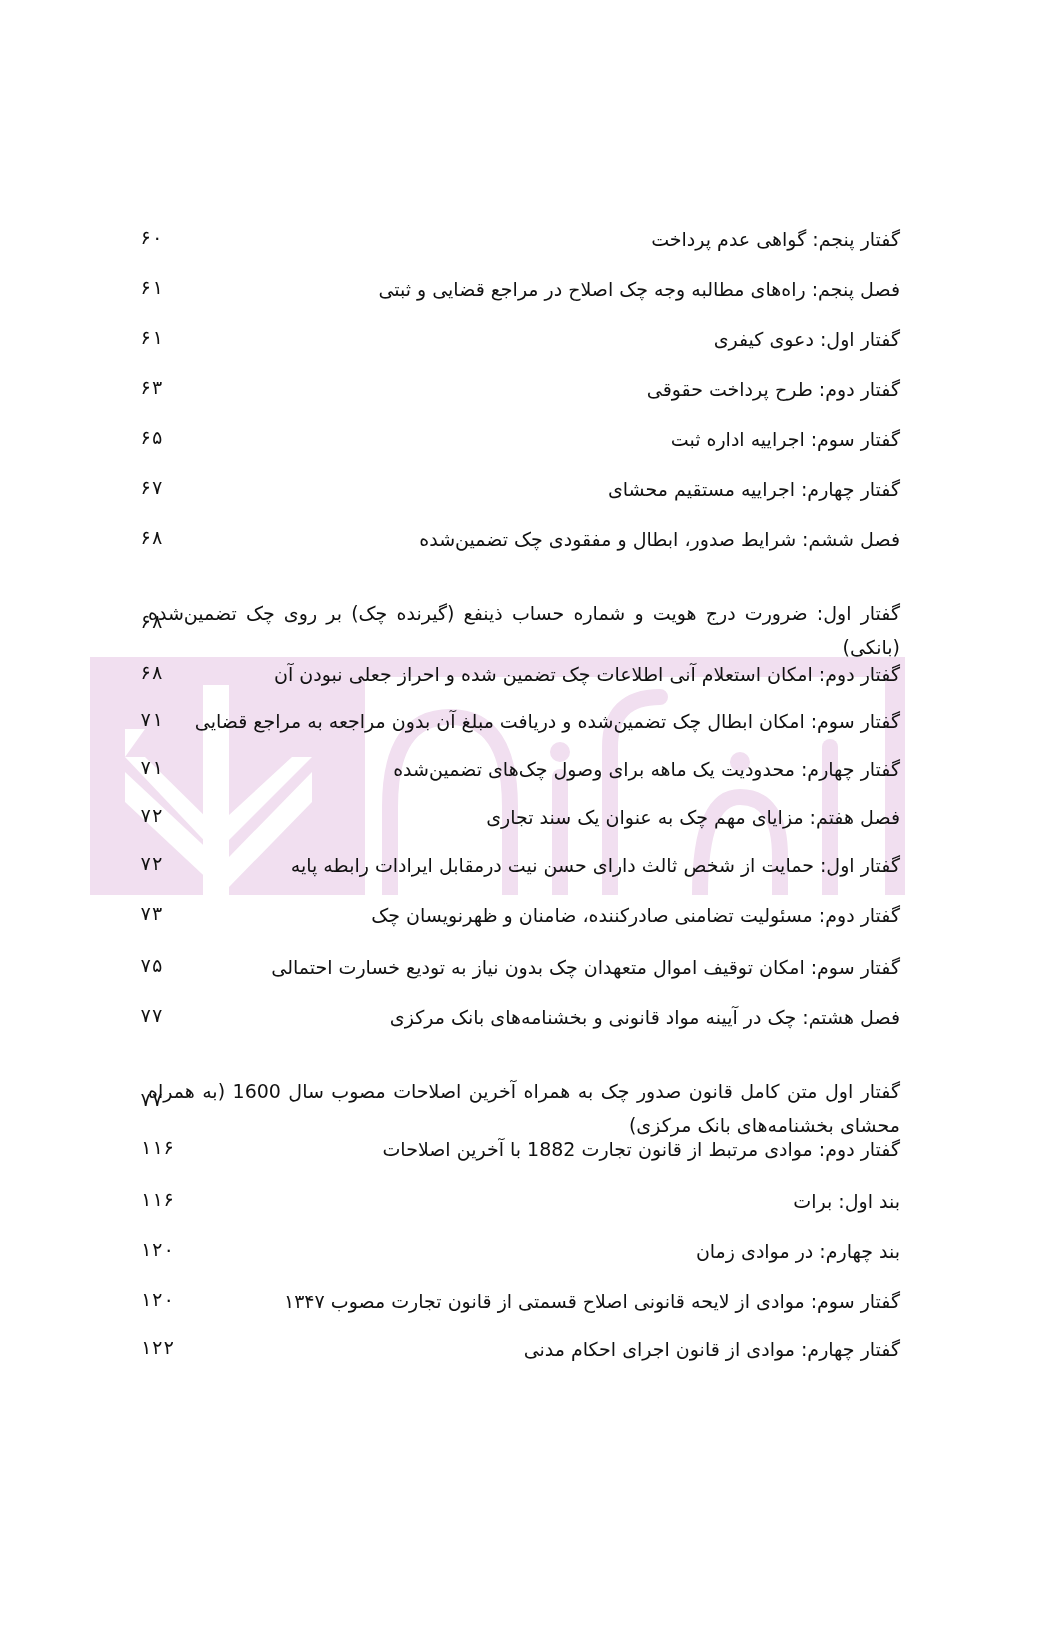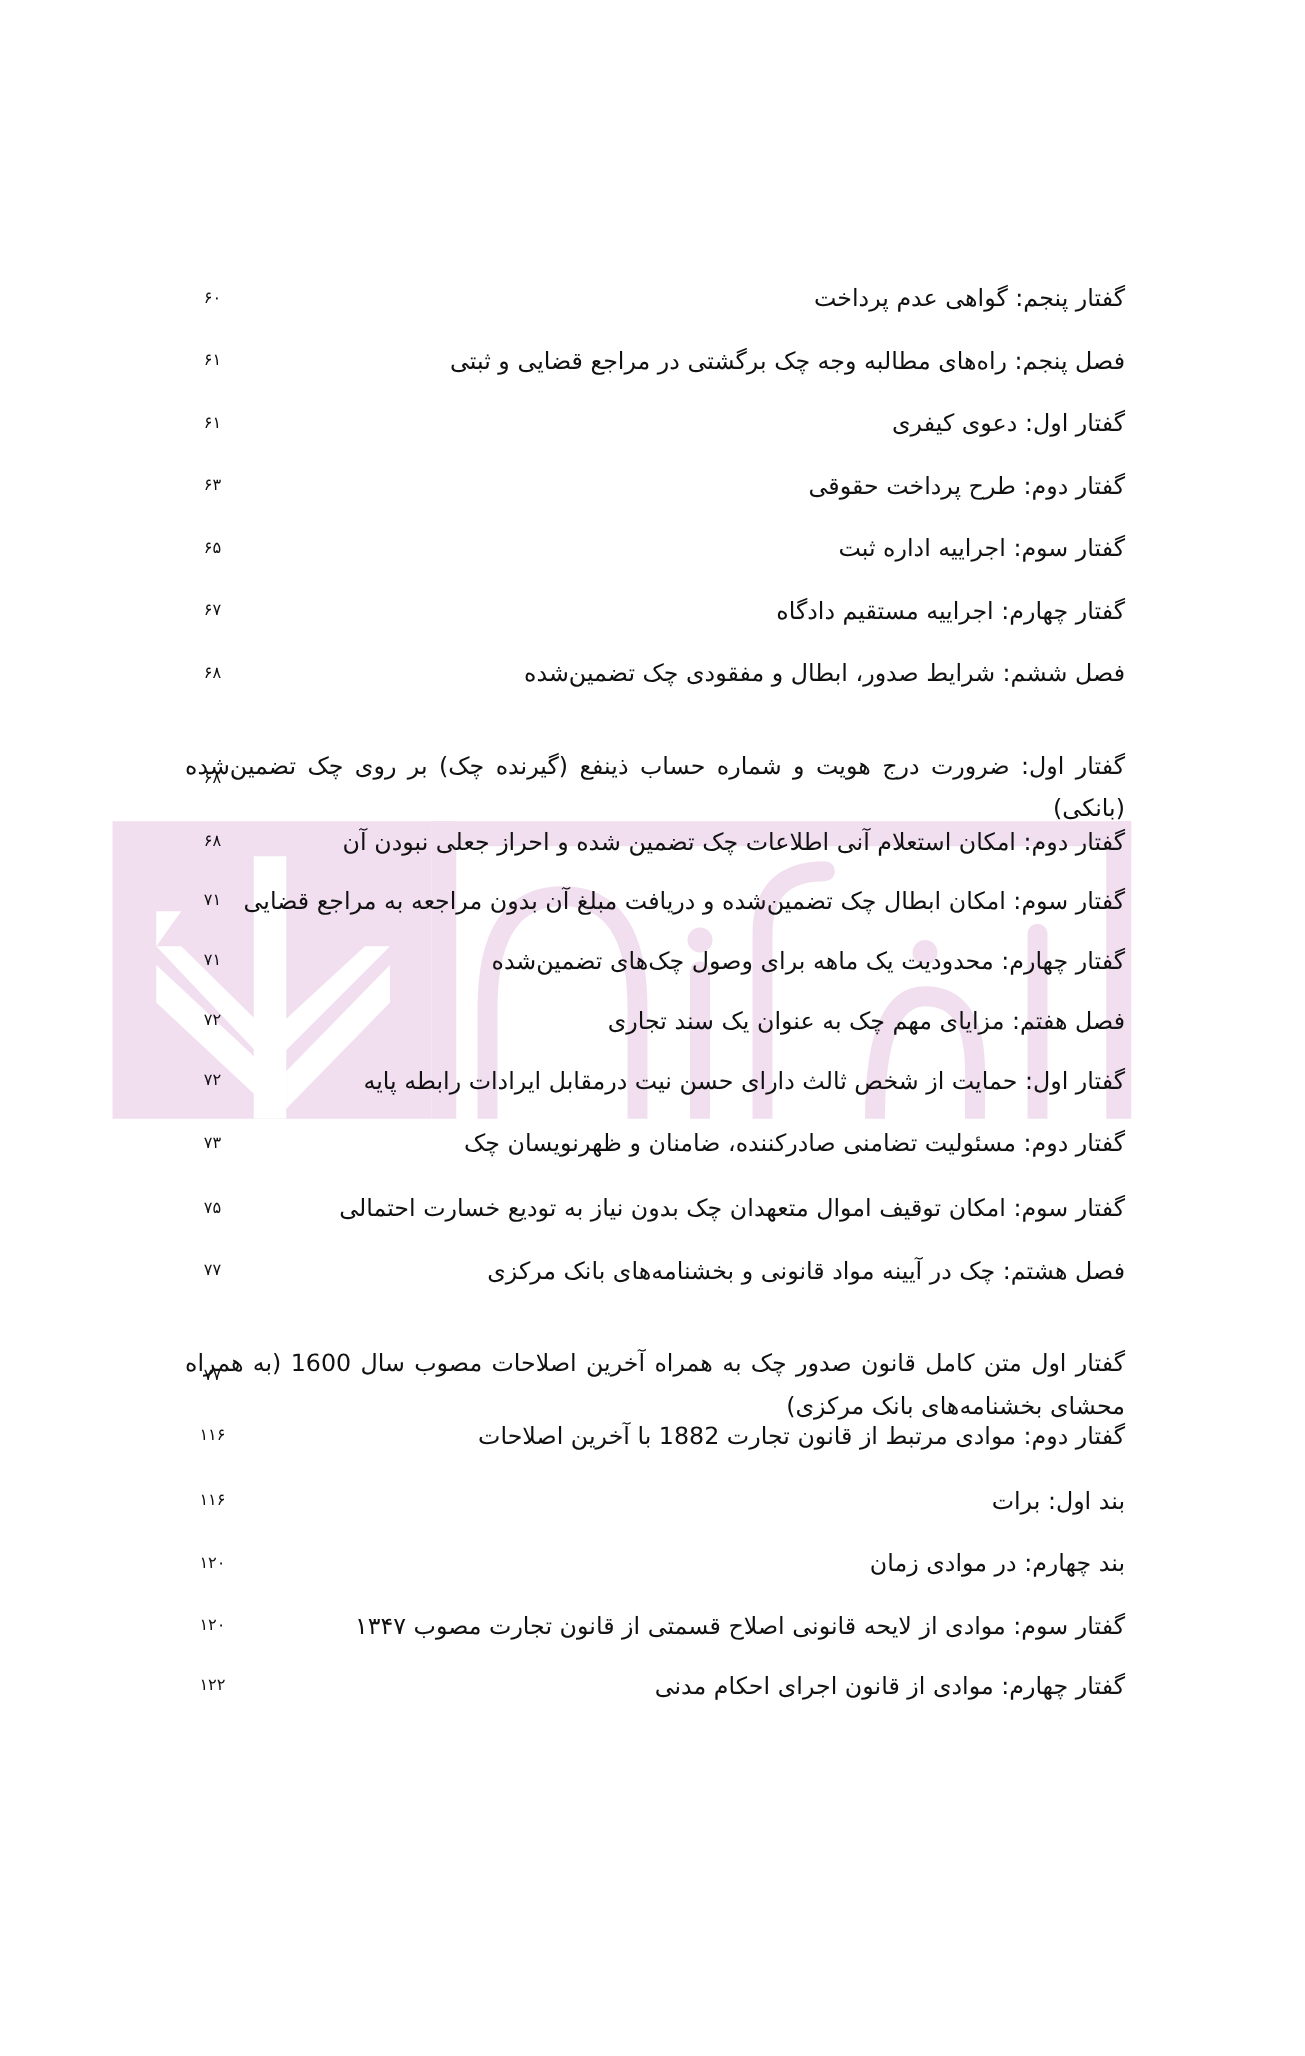--- a/index.html
+++ b/index.html
@@ -79,24 +79,25 @@
       text-align: justify;
       text-align-last: right;
       width: 752px;
       line-height: 34px;
       margin-top: 24px;
     }
     .toc-page {
       position: absolute;
       left: 0;
       width: 60px;
-      text-align: center;
+      text-align: left;
       direction: ltr;
-      font-size: 13px;
+      font-size: 19px;
       line-height: 34px;
+      font-family: Liberation Mono, monospace;
     }
   </style>
 </head>
 <body>
 
 <div class="page">
 
   <div class="watermark">
     <div class="wm-left"></div>
     <div class="wm-right"></div>
@@ -124,37 +125,37 @@
       </g>
     </svg>
   </div>
 
   <div class="toc">
     <div class="toc-row" style="top:0px;">
       <div class="toc-title">گفتار پنجم: گواهی عدم پرداخت</div>
       <div class="toc-page">۶۰</div>
     </div>
     <div class="toc-row" style="top:50px;">
-      <div class="toc-title">فصل پنجم: راه‌های مطالبه وجه چک برگشتی در مراجع قضایی و ثبتی</div>
+      <div class="toc-title">فصل پنجم: راه‌های مطالبه وجه چک اصلاح در مراجع قضایی و ثبتی</div>
       <div class="toc-page">۶۱</div>
     </div>
     <div class="toc-row" style="top:100px;">
       <div class="toc-title">گفتار اول: دعوی کیفری</div>
       <div class="toc-page">۶۱</div>
     </div>
     <div class="toc-row" style="top:150px;">
       <div class="toc-title">گفتار دوم: طرح پرداخت حقوقی</div>
       <div class="toc-page">۶۳</div>
     </div>
     <div class="toc-row" style="top:200px;">
       <div class="toc-title">گفتار سوم: اجراییه اداره ثبت</div>
       <div class="toc-page">۶۵</div>
     </div>
     <div class="toc-row" style="top:250px;">
-      <div class="toc-title">گفتار چهارم: اجراییه مستقیم دادگاه</div>
+      <div class="toc-title">گفتار چهارم: اجراییه مستقیم محشای</div>
       <div class="toc-page">۶۷</div>
     </div>
     <div class="toc-row" style="top:300px;">
       <div class="toc-title">فصل ششم: شرایط صدور، ابطال و مفقودی چک تضمین‌شده</div>
       <div class="toc-page">۶۸</div>
     </div>
     <div class="toc-row" style="top:350px;">
       <div class="toc-title wrap">گفتار اول: ضرورت درج هویت و شماره حساب ذینفع (گیرنده چک) بر روی چک تضمین‌شده (بانکی)</div>
       <div class="toc-page" style="top:34px;">۶۸</div>
     </div>

